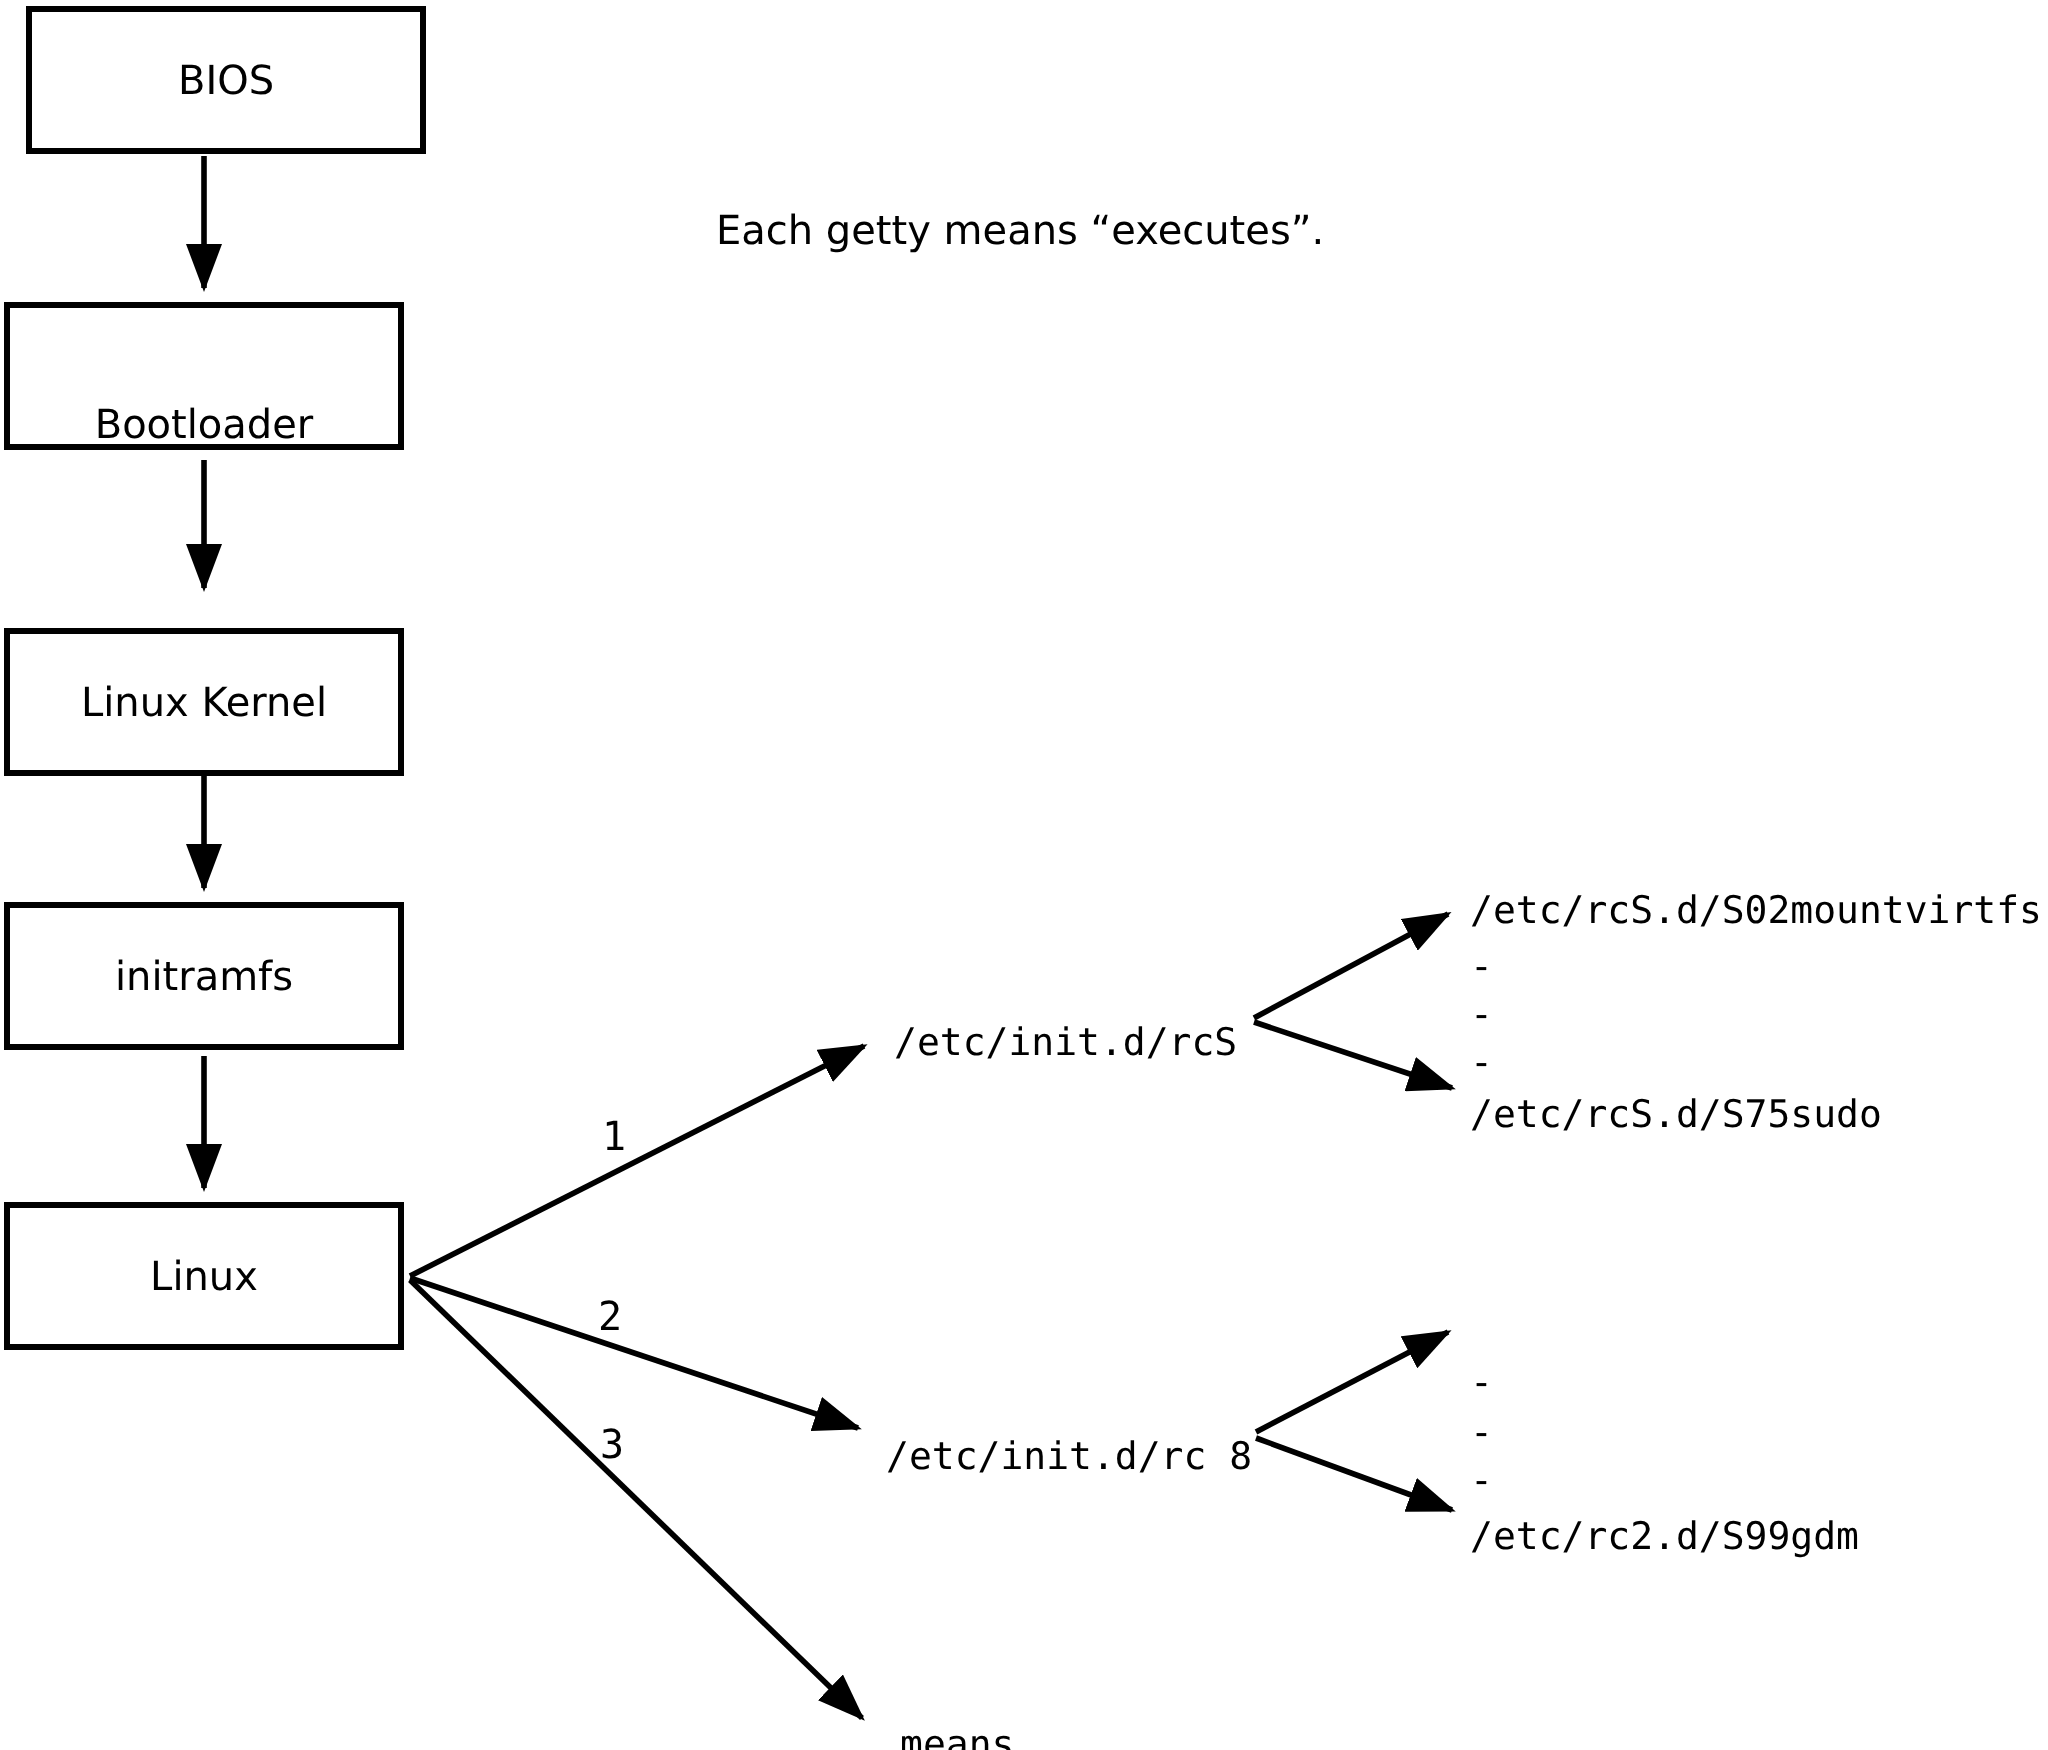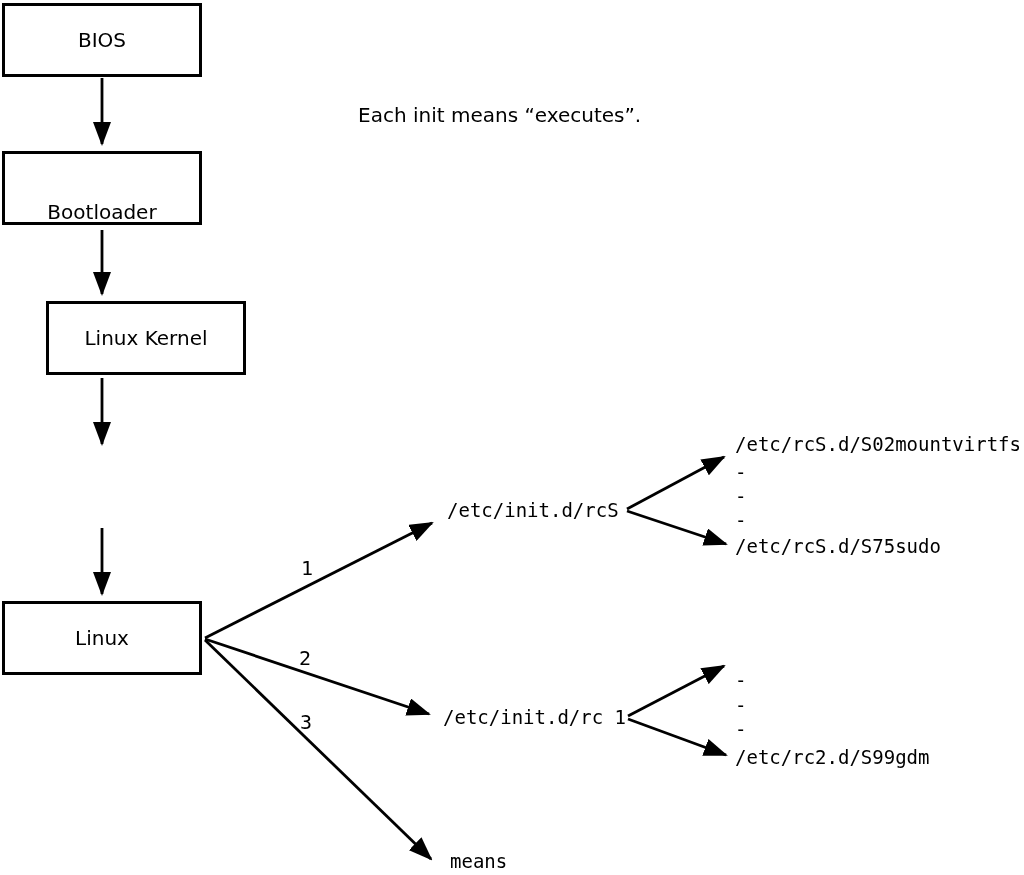--- a/index.html
+++ b/index.html
@@ -45,20 +45,21 @@
     line-height: 1.1;
     white-space: nowrap;
   }
   .mono-label {
     position: absolute;
     font-family: "DejaVu Sans Mono", monospace;
     font-size: 19px;
     line-height: 1;
     white-space: nowrap;
     transform: translateY(-50%);
+    margin-top: 12px;
   }
   .order-label {
     position: absolute;
     font-family: "DejaVu Sans Mono", monospace;
     font-size: 20px;
     line-height: 1;
     transform: translate(-50%, -50%);
   }
 </style>
 </head>
@@ -80,41 +81,44 @@
       <line x1="205" y1="638" x2="432" y2="523" marker-end="url(#ah)"></line>
       <line x1="205" y1="639" x2="429" y2="714" marker-end="url(#ah)"></line>
       <line x1="205" y1="640" x2="431" y2="859" marker-end="url(#ah)"></line>
       <line x1="627" y1="509" x2="724" y2="457" marker-end="url(#ah)"></line>
       <line x1="627" y1="511" x2="726" y2="544" marker-end="url(#ah)"></line>
       <line x1="628" y1="716" x2="724" y2="666" marker-end="url(#ah)"></line>
       <line x1="628" y1="719" x2="726" y2="755" marker-end="url(#ah)"></line>
     </g>
   </svg>
 
-  <div class="flow-box" style="top: 3px;">
+  <div class="flow-box" style="top: 3px; margin-left: 11px;">
     <span>BIOS</span>
   </div>
   <div class="flow-box" style="top: 151px; align-items: flex-end;">
     <span>Bootloader</span>
   </div>
-  <div class="flow-box" style="top: 301px; margin-left: 44px;">
+  <div class="flow-box" style="top: 314px;">
     <span>Linux Kernel</span>
+  </div>
+  <div class="flow-box" style="top: 451px;">
+    <span>initramfs</span>
   </div>
   <div class="flow-box" style="top: 601px;">
     <span>Linux</span>
   </div>
 
-  <div class="caption">Each init means “executes”.</div>
+  <div class="caption">Each getty means “executes”.</div>
 
   <div class="order-label" style="left: 307px; top: 568px;">1</div>
   <div class="order-label" style="left: 305px; top: 658px;">2</div>
   <div class="order-label" style="left: 306px; top: 722px;">3</div>
 
   <div class="mono-label" style="left: 447px; top: 510px; text-align: right;">/etc/init.d/rcS</div>
-  <div class="mono-label" style="left: 443px; top: 717px;">/etc/init.d/rc 1</div>
+  <div class="mono-label" style="left: 443px; top: 717px;">/etc/init.d/rc 8</div>
   <div class="mono-label" style="left: 450px; top: 861px;">means</div>
 
   <div class="mono-label" style="left: 735px; top: 444px;">/etc/rcS.d/S02mountvirtfs</div>
   <div class="mono-label" style="left: 735px; top: 472px;">-</div>
   <div class="mono-label" style="left: 735px; top: 496px;">-</div>
   <div class="mono-label" style="left: 735px; top: 520px;">-</div>
   <div class="mono-label" style="left: 735px; top: 546px;">/etc/rcS.d/S75sudo</div>
 
   <div class="mono-label" style="left: 735px; top: 680px;">-</div>
   <div class="mono-label" style="left: 735px; top: 705px;">-</div>

